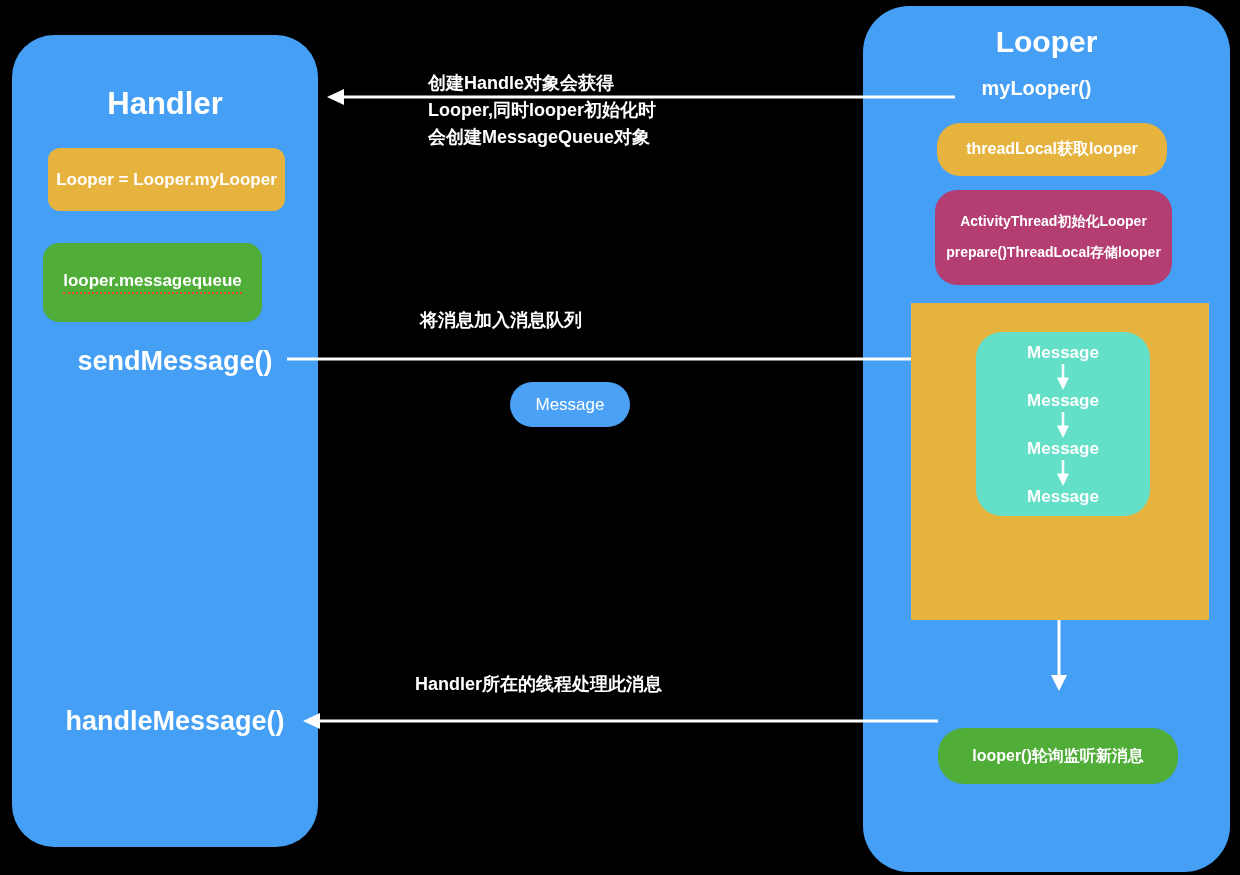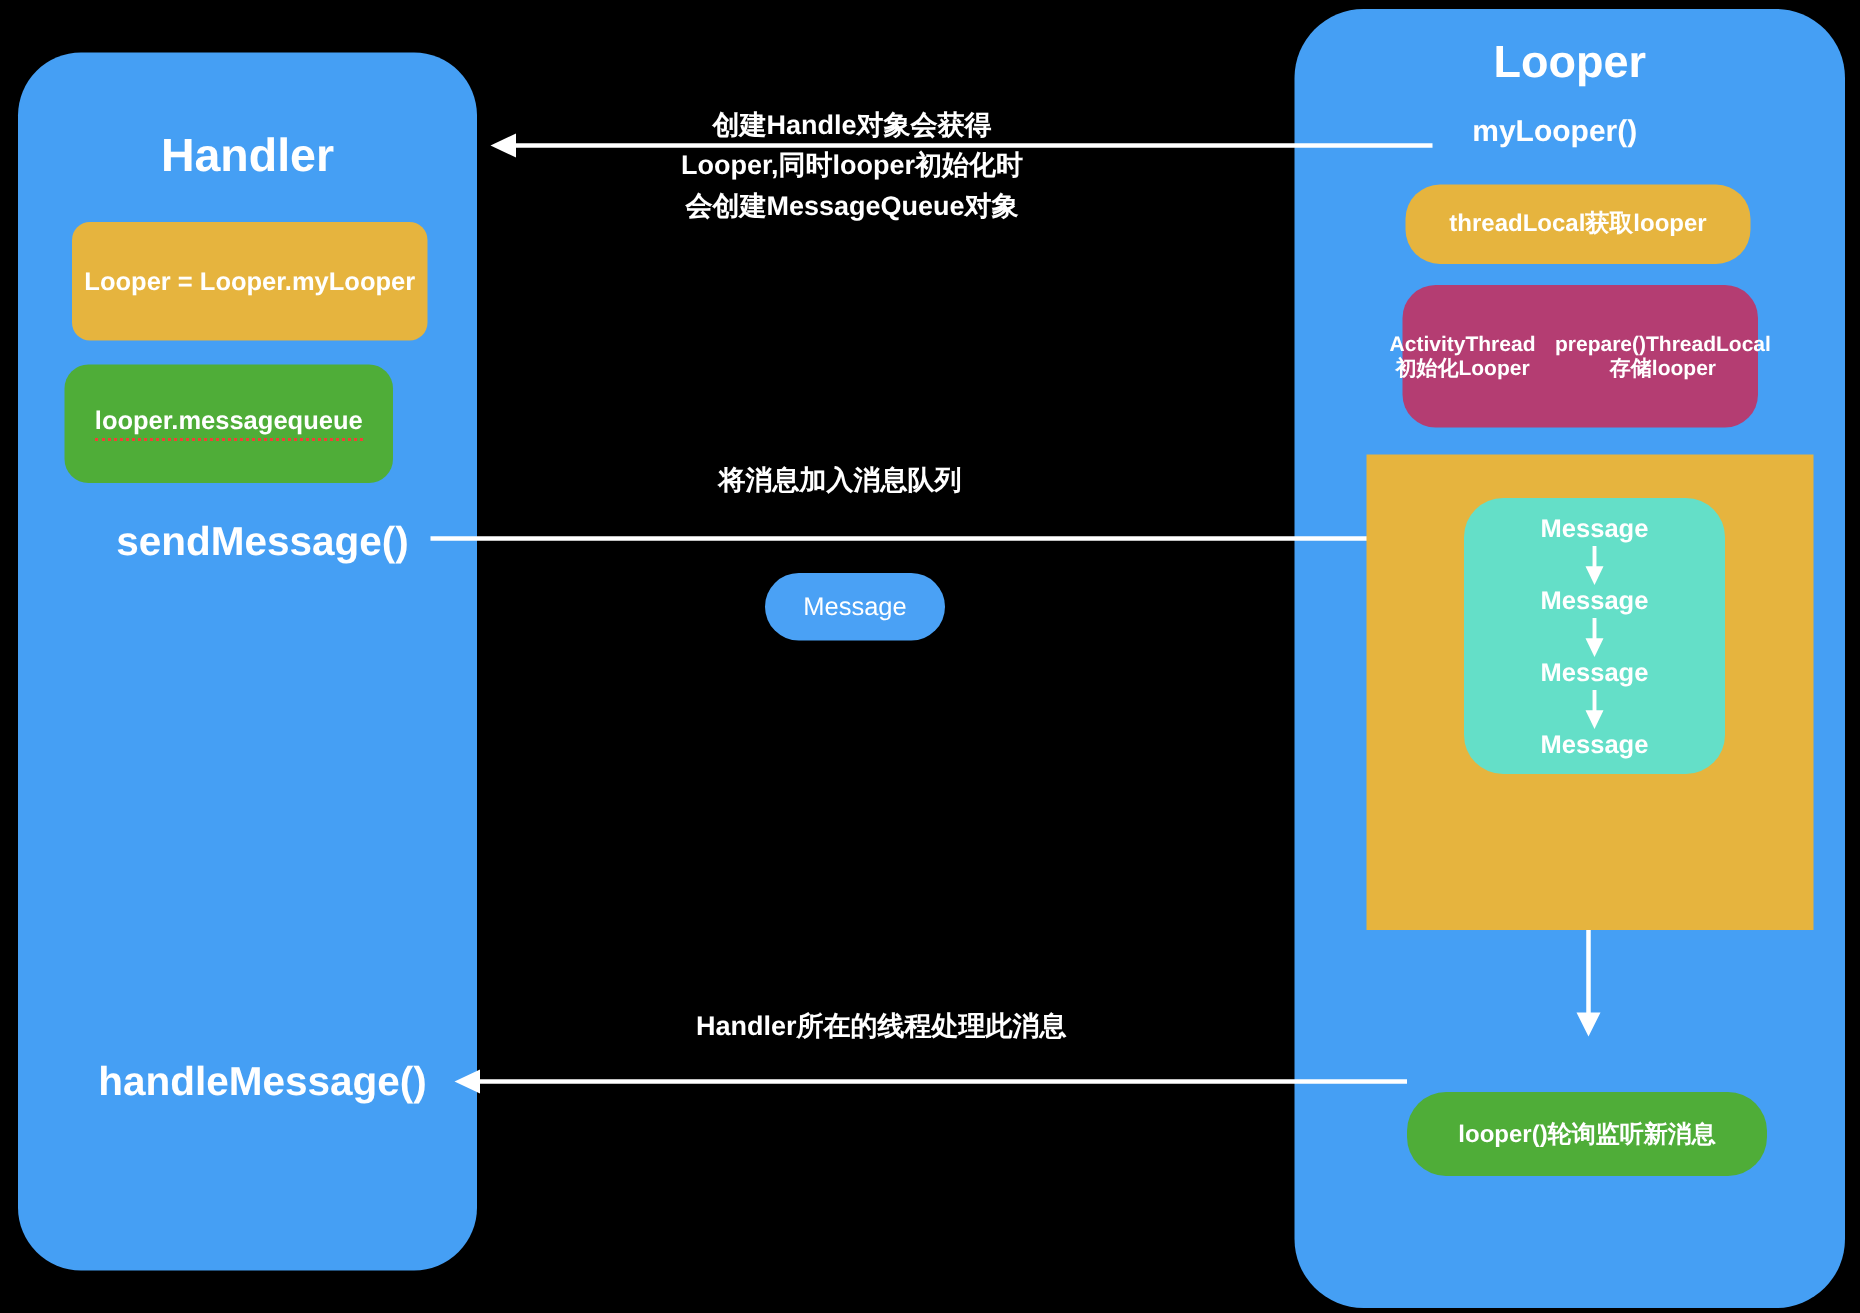--- a/index.html
+++ b/index.html
@@ -14,35 +14,35 @@
   #handler-title{left:12px;top:86px;width:306px;font-size:31px;}
   #looper-title{left:863px;top:25px;width:367px;font-size:30px;}
   #mylooper-label{left:853px;top:77px;width:367px;font-size:20px;}
   #send-label{left:45px;top:346px;width:260px;font-size:27px;}
   #handle-label{left:35px;top:706px;width:280px;font-size:27px;}
   #mq-title{left:911px;top:544px;width:298px;font-size:29px;}
   .box{
     position:absolute;display:flex;align-items:center;justify-content:center;
     color:#fff;font-weight:bold;text-align:center;
   }
-  #looper-eq-box{left:48px;top:148px;width:237px;height:79px;border-radius:12px;background:#E6B43E;font-size:17px;}
+  #looper-eq-box{left:48px;top:148px;width:237px;height:63px;border-radius:12px;background:#E6B43E;font-size:17px;}
   #queue-ref-box{left:43px;top:243px;width:219px;height:79px;border-radius:16px;background:#4FAD38;font-size:17px;}
   #queue-ref-box .misspell{border-bottom:2px dotted #EF4136;padding-bottom:1px;}
   #threadlocal-box{left:937px;top:123px;width:230px;height:53px;border-radius:23px;background:#E6B43E;font-size:16px;}
   #activity-box{left:935px;top:190px;width:237px;height:95px;border-radius:22px;background:#B43D72;
-    font-size:14px;flex-direction:row;gap:13px;}
+    font-size:14px;flex-direction:column;gap:13px;}
   #mq-box{left:911px;top:303px;width:298px;height:317px;background:#E6B43E;}
   #teal-box{left:976px;top:332px;width:174px;height:184px;border-radius:26px;background:#64DFC8;
     flex-direction:column;justify-content:space-between;padding:12px 0 10px 0;box-sizing:border-box;font-size:17px;}
   #teal-box .msg{line-height:18px;}
   #teal-box svg{display:block;margin:-1px 0;}
   #poll-box{left:938px;top:692px;width:240px;height:56px;border-radius:26px;background:#4FAD38;font-size:16px;margin-top:36px;}
   #message-pill{left:510px;top:382px;width:120px;height:45px;border-radius:23px;background:#4AA1F5;
     font-size:17px;font-weight:500;}
-  .anno{position:absolute;color:#fff;font-weight:bold;text-align:center;font-size:18px;line-height:27px;}
+  .anno{position:absolute;color:#fff;font-weight:bold;font-size:18px;line-height:27px;}
   #anno-create{left:428px;top:70px;width:280px;}
   #anno-enqueue{left:420px;top:307px;width:280px;}
   #anno-handle{left:415px;top:671px;width:345px;}
   #arrow-layer{position:absolute;left:0;top:0;pointer-events:none;}
 </style>
 </head>
 <body>
 
 <div id="stage">
 

